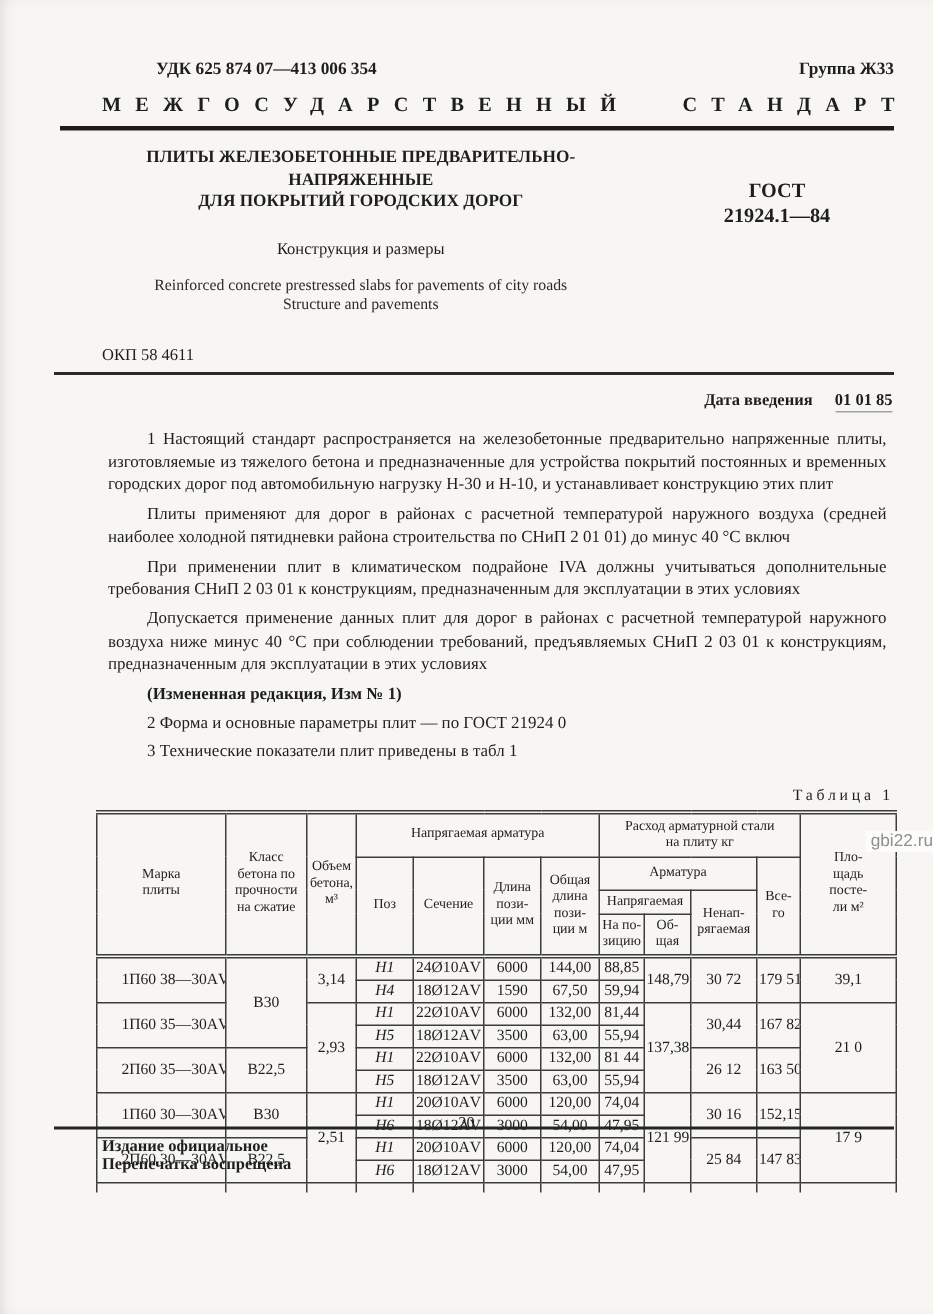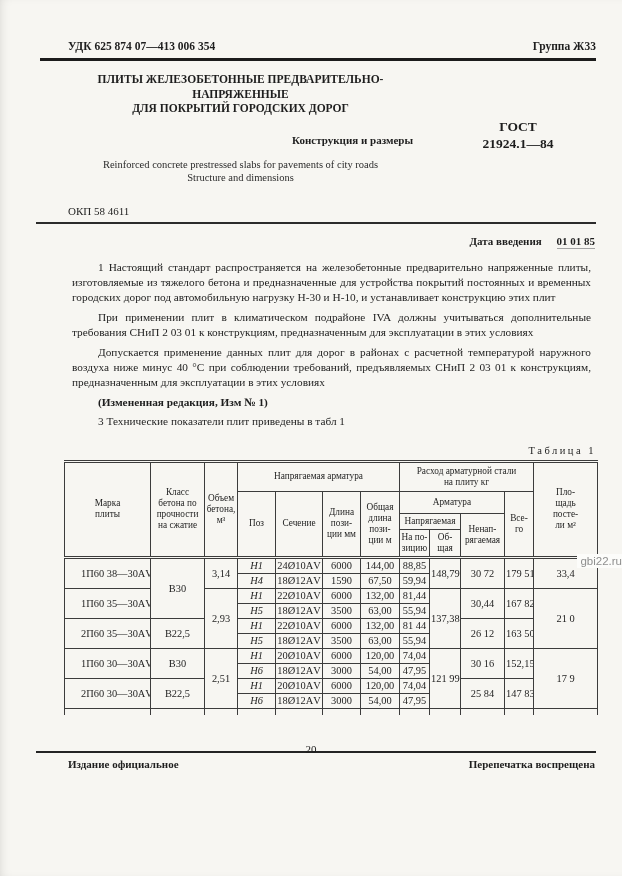--- a/index.html
+++ b/index.html
@@ -5,29 +5,29 @@
   html,body { margin:0; padding:0; }
   body {
     width:622px; height:876px; overflow:hidden;
     background:#f7f6f2;
     font-family:"Liberation Serif", serif;
     color:#1e1e1e;
     position:relative;
   }
   .page { position:absolute; inset:0; box-shadow:inset 6px 0 14px -10px rgba(0,0,0,.25); }
 
-  .top-row { margin:40px 26px 0 68px; display:flex; justify-content:space-between;
+  .top-row { margin:40px 26px 0 104px; display:flex; justify-content:space-between;
              font-size:11.5px; font-weight:bold; }
   .std-heading { margin:10px 0 0 68px; font-size:13.5px; font-weight:bold;
                  letter-spacing:9.5px; word-spacing:22px; white-space:nowrap; }
   .thick-rule { margin:6px 0 0 40px; width:556px; height:3px; background:#1c1c1c; }
 
   .title-block { margin:11px 0 0 68px; width:345px; text-align:center; }
   .title { font-weight:bold; font-size:11.5px; line-height:14.5px; }
-  .subtitle { margin-top:18px; font-weight:bold; font-size:11px;text-align:right; }
+  .subtitle { margin-top:18px; font-weight:normal; font-size:11px; }
   .english { margin-top:12px; font-size:10.5px; line-height:13px; color:#2b2b2b; }
 
   .gost-block { position:absolute; left:440px; top:119px; width:156px; text-align:center;
                 font-weight:bold; font-size:13.5px; line-height:16.5px; }
 
   .okp { margin:21px 0 0 68px; font-size:11px; }
   .rule1 { margin:5px 0 0 36px; width:560px; height:2px; background:#2b2b2b; }
 
   .date-row { margin:11px 27px 0 0; text-align:right; font-size:11px; font-weight:bold; }
   .date-val { margin-left:12px; border-bottom:1px solid #a3a3a3; padding-bottom:1px; }
@@ -45,67 +45,70 @@
   .spec tbody td { height:14px; font-size:10.4px; line-height:13px; white-space:nowrap; }
   tr.h1 { height:30px; } tr.h2 { height:22px; } tr.h3 { height:16px; } tr.h4 { height:28px; }
   tr.h1 th { border-top:3px double #3c3c3c; }
   tr.b1 td { border-top:3px double #3c3c3c; }
   td.marka { text-align:center; padding-left:16px; font-size:10.2px; }
   td.poz { font-style:italic; }
   tr.stub td { border-bottom:none; height:6px; }
 
   .footer-rule { position:absolute; left:36px; top:751px; width:560px; height:2px; background:#242424; }
   .footer-row { position:absolute; left:68px; top:758px; width:527px; display:flex;
-                justify-content:space-between; font-size:11px; font-weight:bold; }
+                justify-content:space-between; font-size:11px; font-weight:bold;flex-direction:column; }
   .page-num { position:absolute; left:0; top:743px; width:622px; text-align:center; font-size:11px; }
   .watermark { position:absolute; top:554px; right:-3px; font-size:11.5px; color:#8f8f8f;
                font-family:"Liberation Sans", sans-serif; background:#fcfcfa; padding:1px 3px; }
 </style>
 </head>
 <body>
 
 <div class="page">
 
   <div class="top-row">
     <span>УДК 625 874 07—413 006 354</span>
     <span>Группа Ж33</span>
   </div>
 
+  <div class="std-heading">МЕЖГОСУДАРСТВЕННЫЙ СТАНДАРТ</div>
   <div class="thick-rule"></div>
 
   <div class="title-block">
     <div class="title">
       <div>ПЛИТЫ ЖЕЛЕЗОБЕТОННЫЕ ПРЕДВАРИТЕЛЬНО-НАПРЯЖЕННЫЕ</div>
       <div>ДЛЯ ПОКРЫТИЙ ГОРОДСКИХ ДОРОГ</div>
     </div>
     <div class="subtitle">Конструкция и размеры</div>
     <div class="english">
       <div>Reinforced concrete prestressed slabs for pavements of city roads</div>
-      <div>Structure and dimensions</div>
+      <div>Structure and pavements</div>
     </div>
   </div>
 
   <div class="gost-block">
     <div>ГОСТ</div>
     <div>21924.1—84</div>
   </div>
 
   <div class="okp">ОКП 58 4611</div>
   <div class="rule1"></div>
 
   <div class="date-row">
     <span>Дата введения</span>
     <span class="date-val">01 01 85</span>
   </div>
 
   <div class="bodytext">
     <p>1  Настоящий стандарт распространяется на железобетонные предварительно напряженные плиты, изготовляемые из тяжелого бетона и предназначенные для устройства  покрытий  постоянных  и временных городских дорог под автомобильную нагрузку Н-30 и Н-10, и устанавливает конструкцию этих плит</p>
+    <p>Плиты применяют для дорог в районах с расчетной температурой наружного воздуха (средней наиболее холодной пятидневки района строительства по СНиП 2 01 01) до минус 40 °С включ</p>
     <p>При применении плит в климатическом подрайоне IVA должны учитываться дополнительные требования СНиП  2 03 01 к конструкциям,  предназначенным  для  эксплуатации  в  этих условиях</p>
     <p>Допускается применение данных плит для дорог в районах с расчетной температурой наружного воздуха  ниже  минус 40 °С  при  соблюдении  требований, предъявляемых СНиП 2 03 01 к конструкциям, предназначенным для эксплуатации в этих условиях</p>
     <p class="bold">(Измененная редакция, Изм  № 1)</p>
+    <p>2  Форма  и  основные параметры плит — по ГОСТ 21924 0</p>
     <p>3  Технические показатели плит приведены в табл  1</p>
   </div>
 
   <div class="tbl-caption">Таблица 1</div>
 
   <table class="spec">
     <colgroup>
       <col style="width:86px">
         <col style="width:54px">
         <col style="width:33px">
@@ -170,21 +173,21 @@
         <td rowspan="4">В30</td>
         <td rowspan="2">3,14</td>
         <td class="poz">Н1</td>
         <td>24Ø10АV</td>
         <td>6000</td>
         <td>144,00</td>
         <td>88,85</td>
         <td rowspan="2">148,79</td>
         <td rowspan="2">30 72</td>
         <td rowspan="2">179 51</td>
-        <td rowspan="2">33,4</td>
+        <td rowspan="2">39,1</td>
       </tr>
       <tr>
         <td class="poz">Н4</td>
         <td>18Ø12АV</td>
         <td>1590</td>
         <td>67,50</td>
         <td>59,94</td>
       </tr>
       <tr>
         <td class="marka" rowspan="2">1П60 35—30АV</td>

